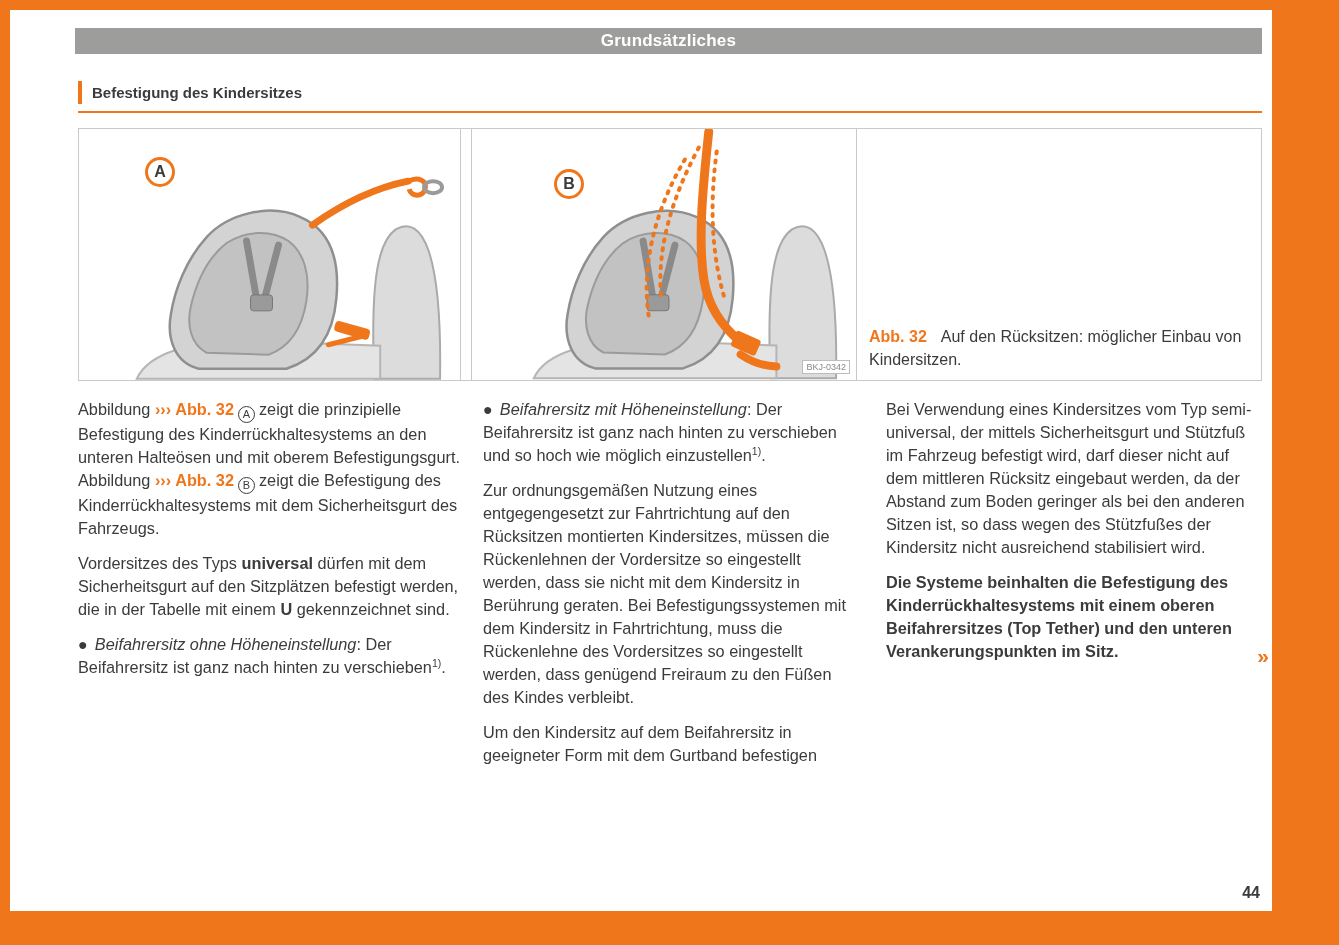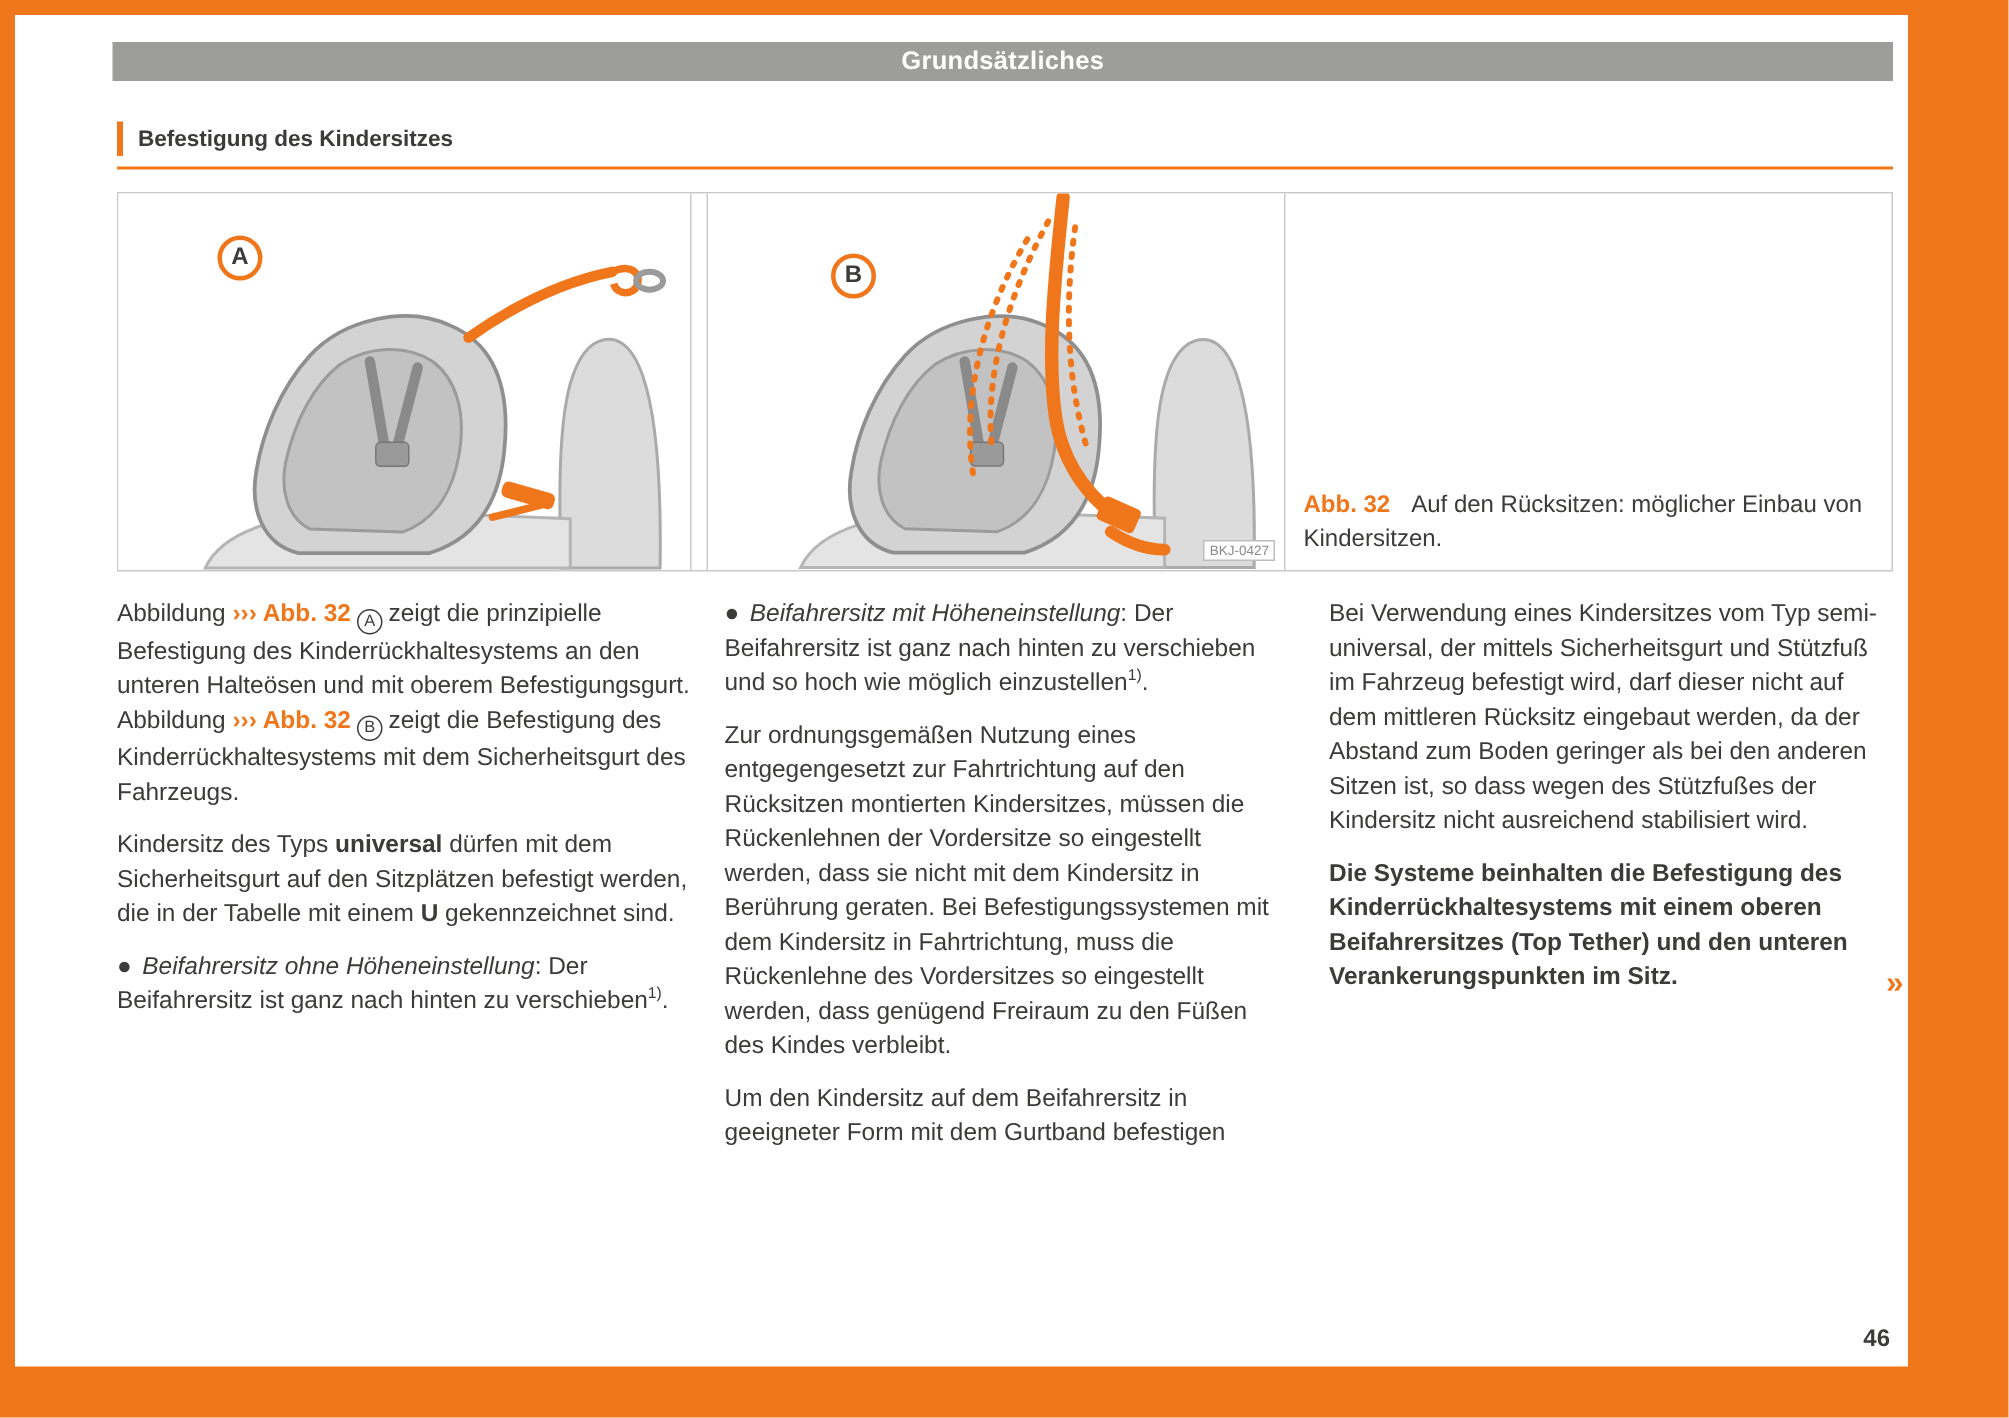--- a/index.html
+++ b/index.html
@@ -171,41 +171,41 @@
           <path d="M214 30 C182 84 170 140 178 190" stroke="#F0761B" stroke-width="4" fill="none" stroke-dasharray="2 7" stroke-linecap="round"></path>
         </g>
         <g>
           <rect x="262" y="206" width="27" height="17" rx="3" fill="#F0761B" transform="rotate(24 275 214)"></rect>
           <path d="M270 226 C282 234 294 238 306 238" stroke="#F0761B" stroke-width="8" fill="none" stroke-linecap="round"></path>
         </g>
       </svg>
       <div class="fig-label fig-label-b">
         <span>B</span>
       </div>
-      <span class="watermark">BKJ-0427</span>
+      <span class="watermark">BKJ-0342</span>
     </div>
 
     <div class="fig-caption">
       <span class="cap-label">Abb. 32</span><span>Auf den Rücksitzen: möglicher Einbau von Kindersitzen.</span>
     </div>
   </div>
 
   <div class="col col1">
     <p><span>Abbildung </span><span class="ref">››› Abb. 32</span><span class="circ">A</span><span>zeigt die prinzipielle Befestigung des Kinderrückhaltesystems an den unteren Halteösen und mit oberem Befestigungsgurt. Abbildung </span><span class="ref">››› Abb. 32</span><span class="circ">B</span><span>zeigt die Befestigung des Kinderrückhaltesystems mit dem Sicherheitsgurt des Fahrzeugs.</span></p>
-    <p><span>Kindersitz des Typs </span><span class="b">universal</span><span> dürfen mit dem Sicherheitsgurt auf den Sitzplätzen befestigt werden, die in der Tabelle mit einem </span><span class="b">U</span><span> gekennzeichnet sind.</span></p>
+    <p><span>Vordersitzes des Typs </span><span class="b">universal</span><span> dürfen mit dem Sicherheitsgurt auf den Sitzplätzen befestigt werden, die in der Tabelle mit einem </span><span class="b">U</span><span> gekennzeichnet sind.</span></p>
     <p><span class="dot">●</span><span class="it">Beifahrersitz ohne Höheneinstellung</span><span>: Der Beifahrersitz ist ganz nach hinten zu verschieben</span><sup>1)</sup><span>.</span></p>
   </div>
 
   <div class="col col2">
     <p><span class="dot">●</span><span class="it">Beifahrersitz mit Höheneinstellung</span><span>: Der Beifahrersitz ist ganz nach hinten zu verschieben und so hoch wie möglich einzustellen</span><sup>1)</sup><span>.</span></p>
     <p>Zur ordnungsgemäßen Nutzung eines entgegengesetzt zur Fahrtrichtung auf den Rücksitzen montierten Kindersitzes, müssen die Rückenlehnen der Vordersitze so eingestellt werden, dass sie nicht mit dem Kindersitz in Berührung geraten. Bei Befestigungssystemen mit dem Kindersitz in Fahrtrichtung, muss die Rückenlehne des Vordersitzes so eingestellt werden, dass genügend Freiraum zu den Füßen des Kindes verbleibt.</p>
     <p>Um den Kindersitz auf dem Beifahrersitz in geeigneter Form mit dem Gurtband befestigen</p>
   </div>
 
   <div class="col col3">
     <p>Bei Verwendung eines Kindersitzes vom Typ semi-universal, der mittels Sicherheitsgurt und Stützfuß im Fahrzeug befestigt wird, darf dieser nicht auf dem mittleren Rücksitz eingebaut werden, da der Abstand zum Boden geringer als bei den anderen Sitzen ist, so dass wegen des Stützfußes der Kindersitz nicht ausreichend stabilisiert wird.</p>
     <p class="bold-para"><span>Die Systeme beinhalten die Befestigung des Kinderrückhaltesystems mit einem oberen Beifahrersitzes (Top Tether) und den unteren Verankerungspunkten im Sitz.</span><span class="cont">»</span></p>
   </div>
 
 
-  <div class="page-number">46</div>
+  <div class="page-number">44</div>
 
 </div>
 
 </body></html>

